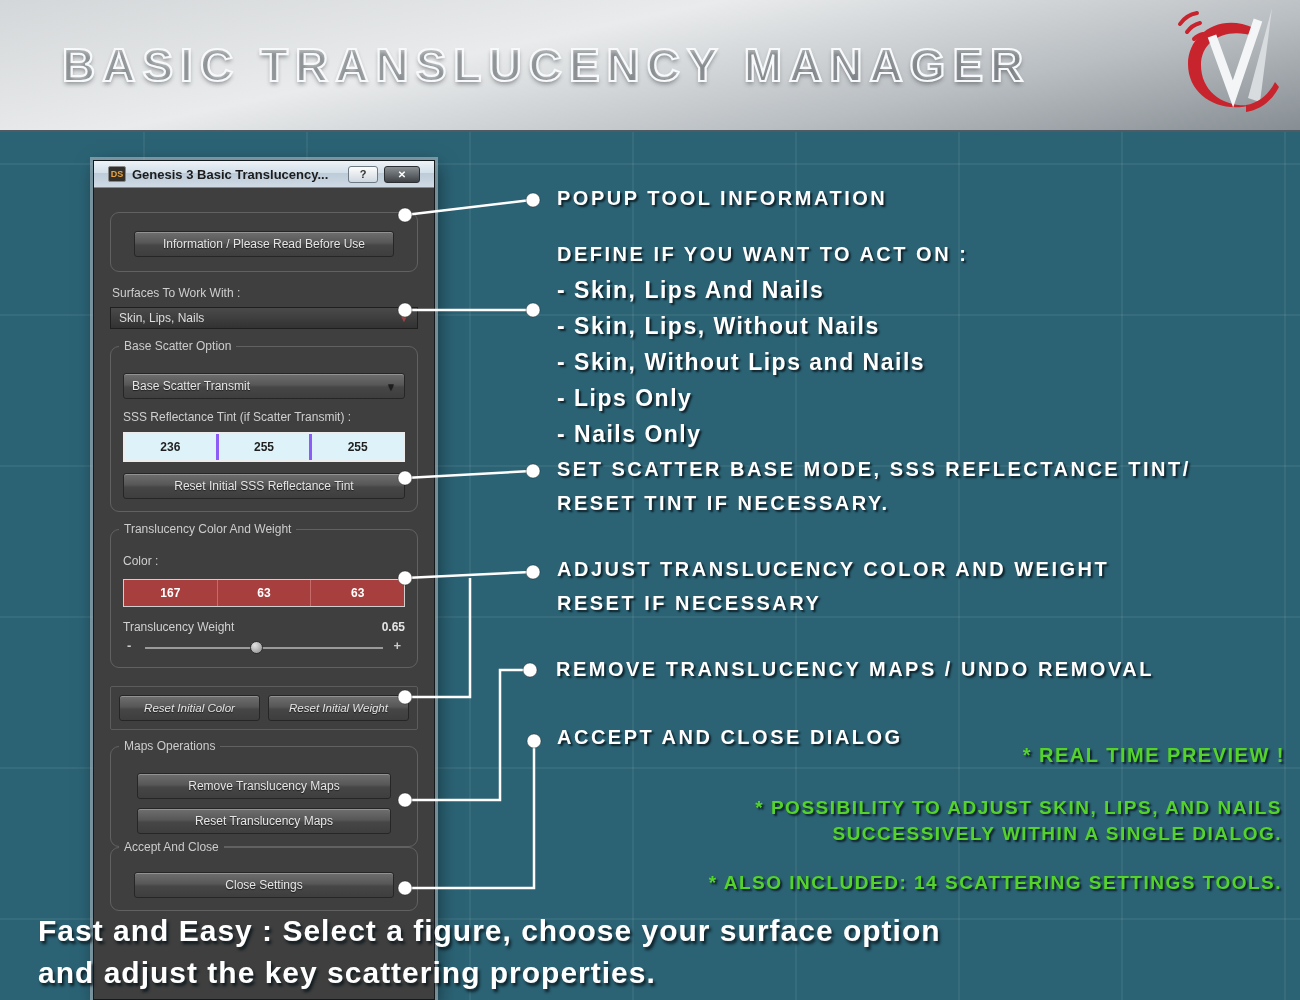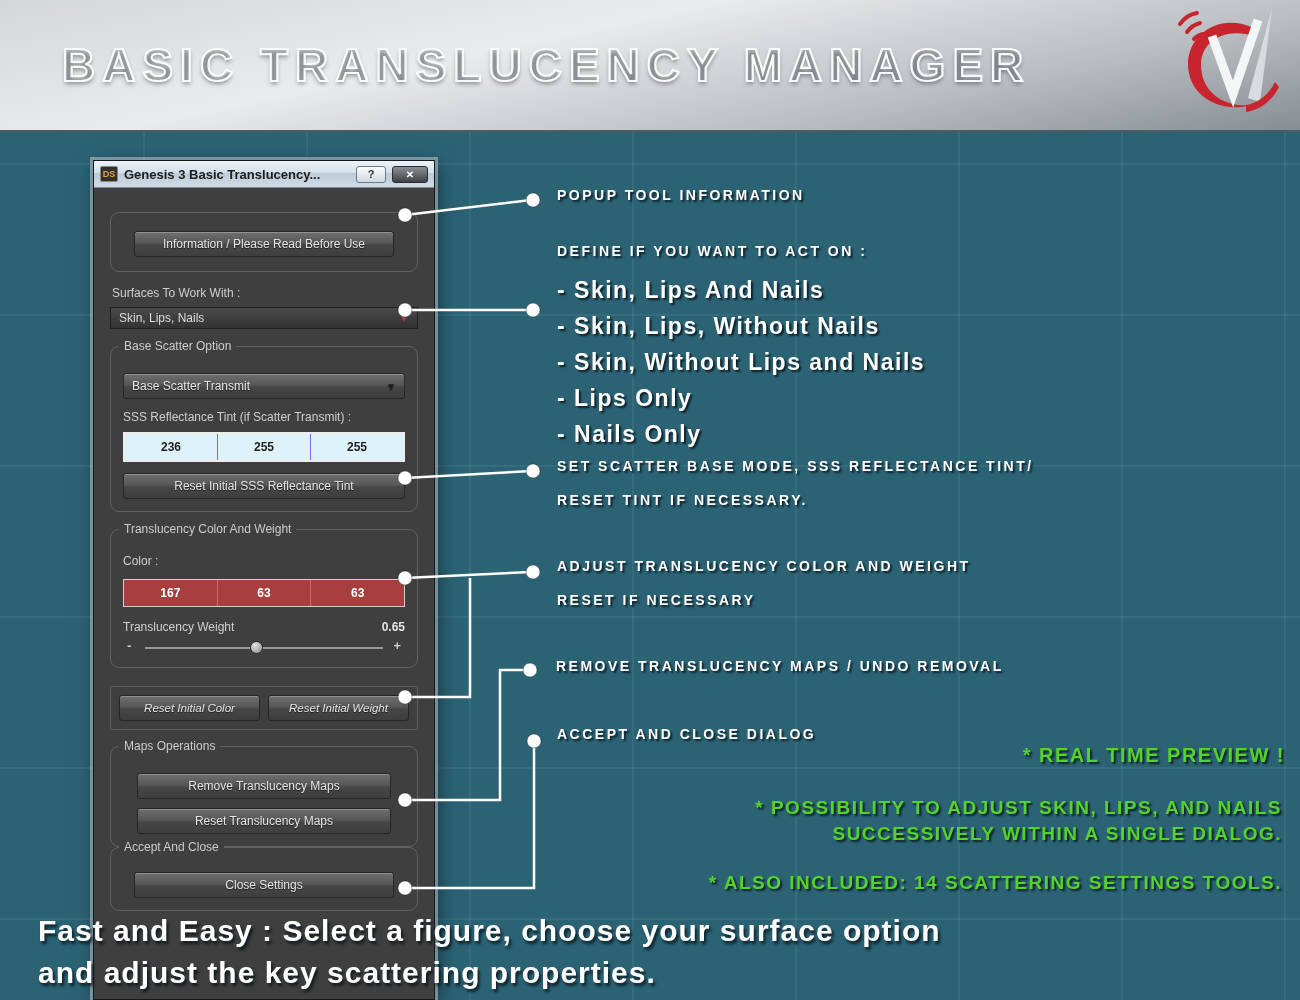--- a/index.html
+++ b/index.html
@@ -21,21 +21,21 @@
   .banner h1 { position:absolute; left:62px; top:38px; font-size:46px; font-weight:700;
     letter-spacing:7px; color:rgba(125,131,136,0.35);
     -webkit-text-stroke:2.2px #f8f9fa;
     text-shadow:0 3px 4px rgba(40,45,50,0.45); white-space:nowrap; }
   .brand-logo { position:absolute; right:18px; top:4px; }
 
   
   .dialog { position:absolute; left:93px; top:160px; width:342px; height:840px; z-index:2;
     background:#3f3f3f; border:1px solid #14191c;
     box-shadow:0 0 0 3px rgba(188,198,205,0.55), 3px 6px 18px rgba(0,0,0,0.5); }
-  .titlebar { height:27px; display:flex; align-items:center; gap:6px; padding:0 6px;
+  .titlebar { height:27px; display:flex; align-items:center; gap:6px; padding:0 14px;
     background:linear-gradient(#eef3f8 0%,#d3dfe9 45%,#bccbd8 46%,#cfdae4 100%);
     border-bottom:1px solid #7d8b96; }
   .app-icon { width:18px; height:16px; background:#33302c; color:#e8a33d; font-size:9px;
     font-weight:700; display:flex; align-items:center; justify-content:center;
     border:1px solid #888; border-radius:2px; }
   .dlg-title { flex:1; font-size:13px; font-weight:700; color:#1c1c1c; white-space:nowrap; overflow:hidden; }
   .btn-help { width:30px; height:17px; border-radius:3px; border:1px solid #6d7a84;
     background:linear-gradient(#fdfdfd,#cfd8df); color:#333; font-size:11px; font-weight:700;
     line-height:15px; text-align:center; }
   .btn-close { width:36px; height:17px; border-radius:3px; border:1px solid #2b2f33;
@@ -67,21 +67,21 @@
   .bs-group { margin-top:17px; padding:26px 12px 12px; }
   .combo-btn { display:flex; align-items:center; text-align:left; padding:0 8px; }
   .combo-btn .arrow { margin-left:auto; color:#1d1d1d; font-size:10px; }
 
   .tint-label { font-size:12px; color:#cfcfcf; margin:11px 0 0; }
 
   .value-row { display:flex; height:30px; margin-top:8px; }
   .value-row .cell { flex:1; display:flex; align-items:center; justify-content:center;
     font-size:12px; font-weight:600; }
   .tint-row { border:2px solid #ececec; }
-  .tint-row .cell { background:#def3f9; color:#1f1f1f; border-right:1px solid #8b5cf6; }
+  .tint-row .cell { background:#def3f9; color:#1f1f1f; border-right:3px solid #8b5cf6; }
   .tint-row .cell:last-child { border-right:none; }
   .reset-tint-btn { margin-top:11px; }
 
   .tc-group { margin-top:17px; padding:24px 12px 12px; }
   .color-row { border:1px solid #cfcfcf; margin-top:11px; height:28px; }
   .color-row .cell { background:#a73f3f; color:#ffffff; border-right:1px solid #c76a6a; }
   .color-row .cell:last-child { border-right:none; }
   .weight-row { display:flex; margin-top:13px; }
   .weight-label { font-size:12px; color:#d0d0d0; }
   .weight-value { margin-left:auto; font-size:12px; font-weight:700; color:#e5e5e5; }
@@ -102,21 +102,21 @@
   .maps-group .ds-btn + .ds-btn { margin-top:9px; }
 
   .accept-group { padding:24px 12px 12px; }
   .accept-group .ds-btn { width:92%; margin:0 auto; }
 
   
   .connectors { position:absolute; left:0; top:0; z-index:4; pointer-events:none; }
 
   
   .note { position:absolute; z-index:5; color:#ffffff; font-weight:700; letter-spacing:2.5px;
-    font-size:14px; text-shadow:2px 2px 2px rgba(8,20,26,0.85); white-space:nowrap; }
+    font-size:20px; text-shadow:2px 2px 2px rgba(8,20,26,0.85); white-space:nowrap; }
   .define-list { position:absolute; z-index:5; color:#ffffff; font-weight:700;
     letter-spacing:1.5px; font-size:23px; text-shadow:2px 2px 2px rgba(8,20,26,0.85); }
   .define-list div { margin-top:9px; white-space:nowrap; }
   .green { position:absolute; z-index:5; color:#55d32a; font-weight:700; letter-spacing:1.5px;
     font-size:19px; text-align:right; text-shadow:2px 2px 2px rgba(8,20,26,0.85); white-space:nowrap; }
   .green div { line-height:26px; }
 
   .footer-line { position:absolute; z-index:6; color:#ffffff; font-weight:700; font-size:30px;
     letter-spacing:1px; text-shadow:2px 3px 3px rgba(8,20,26,0.85); white-space:nowrap; }
 </style>

